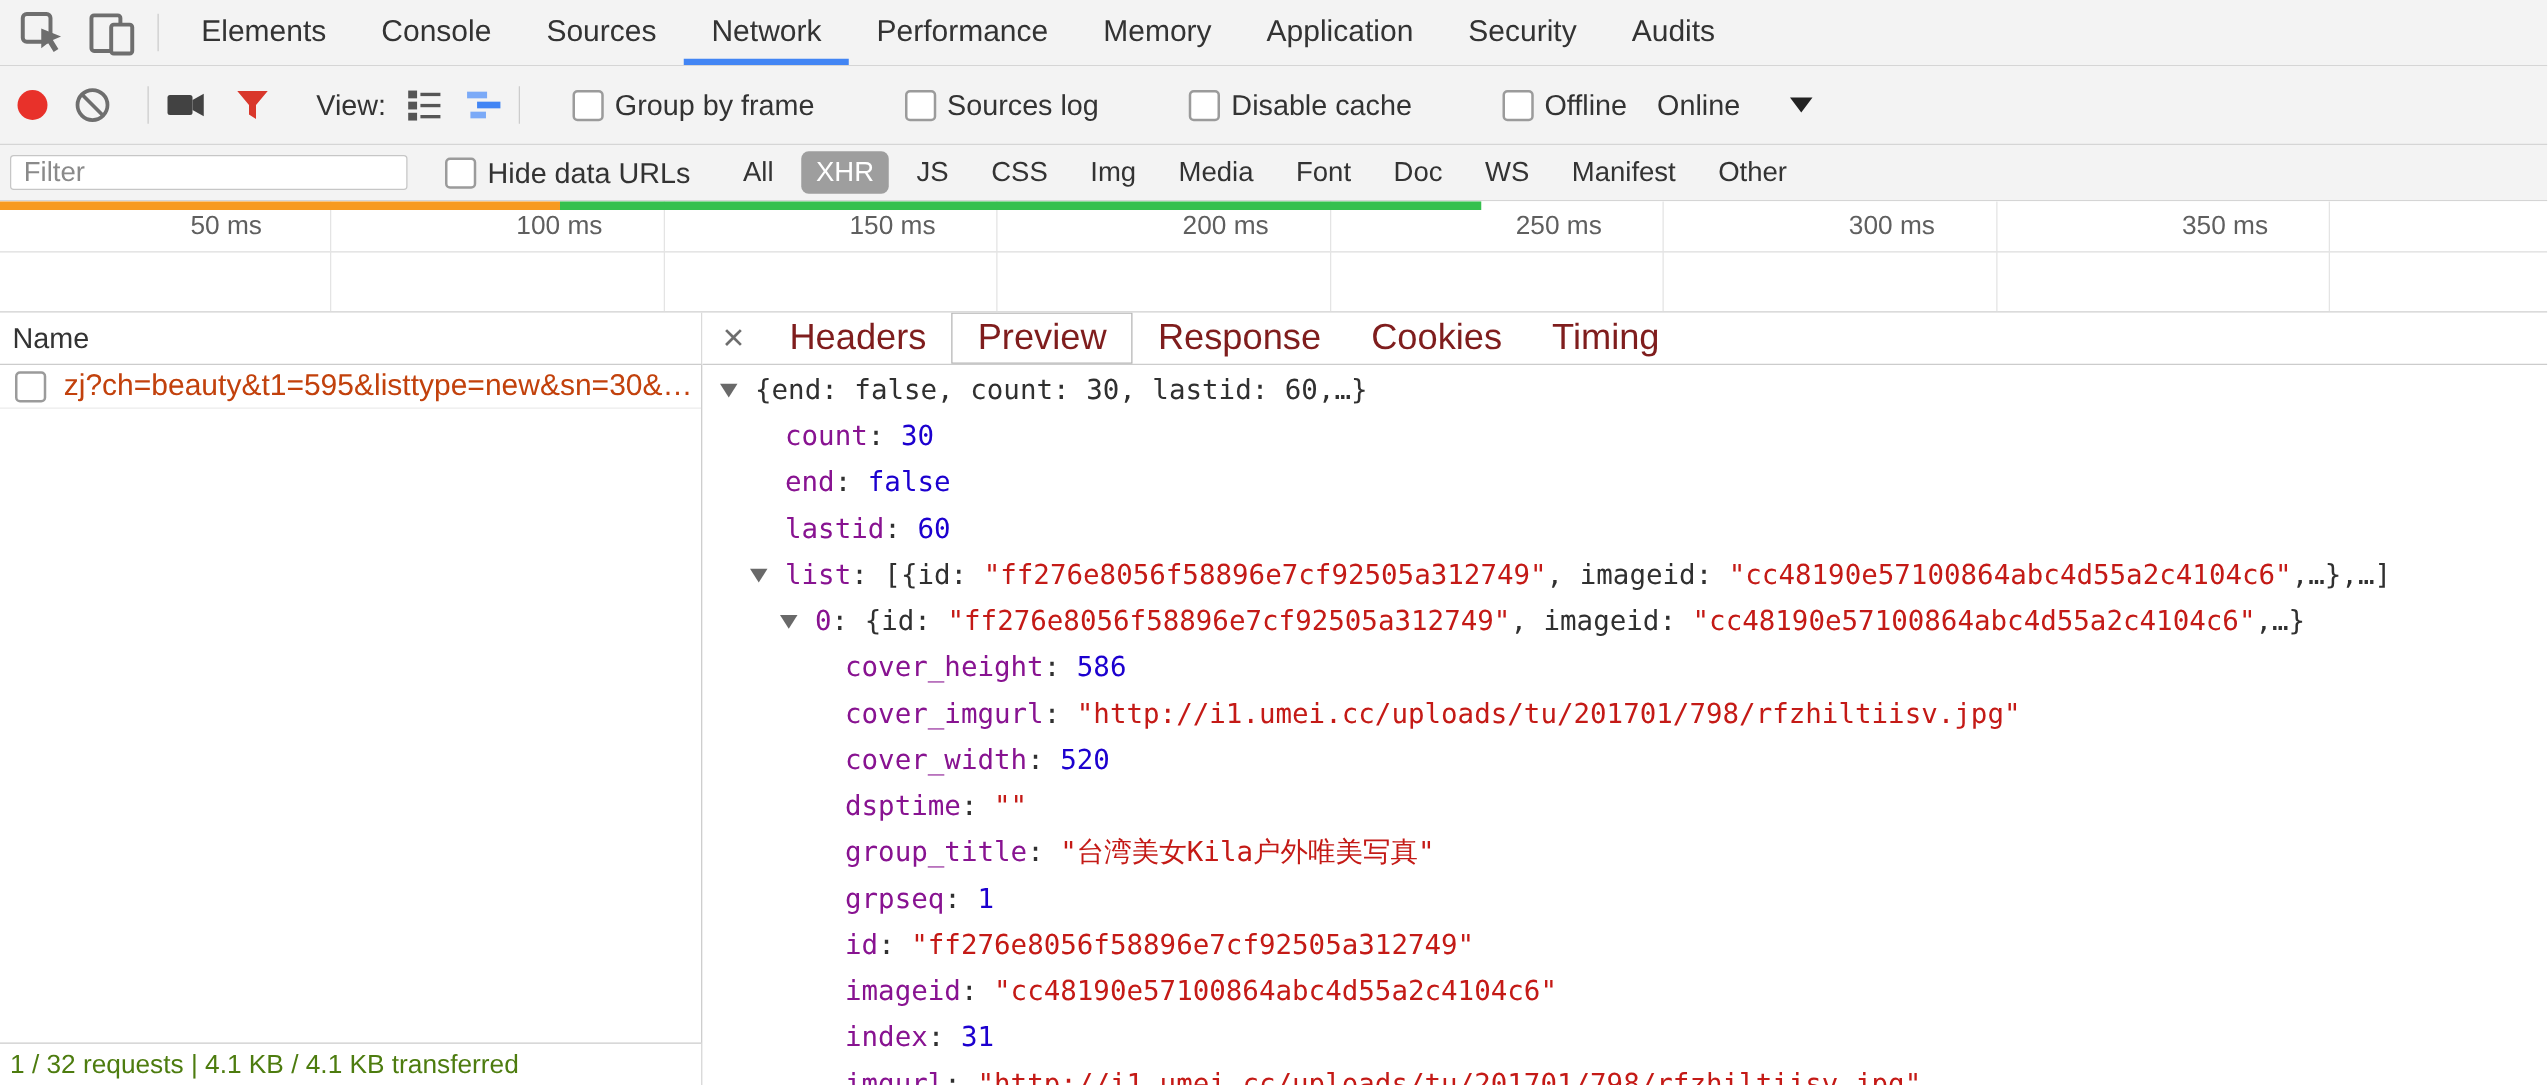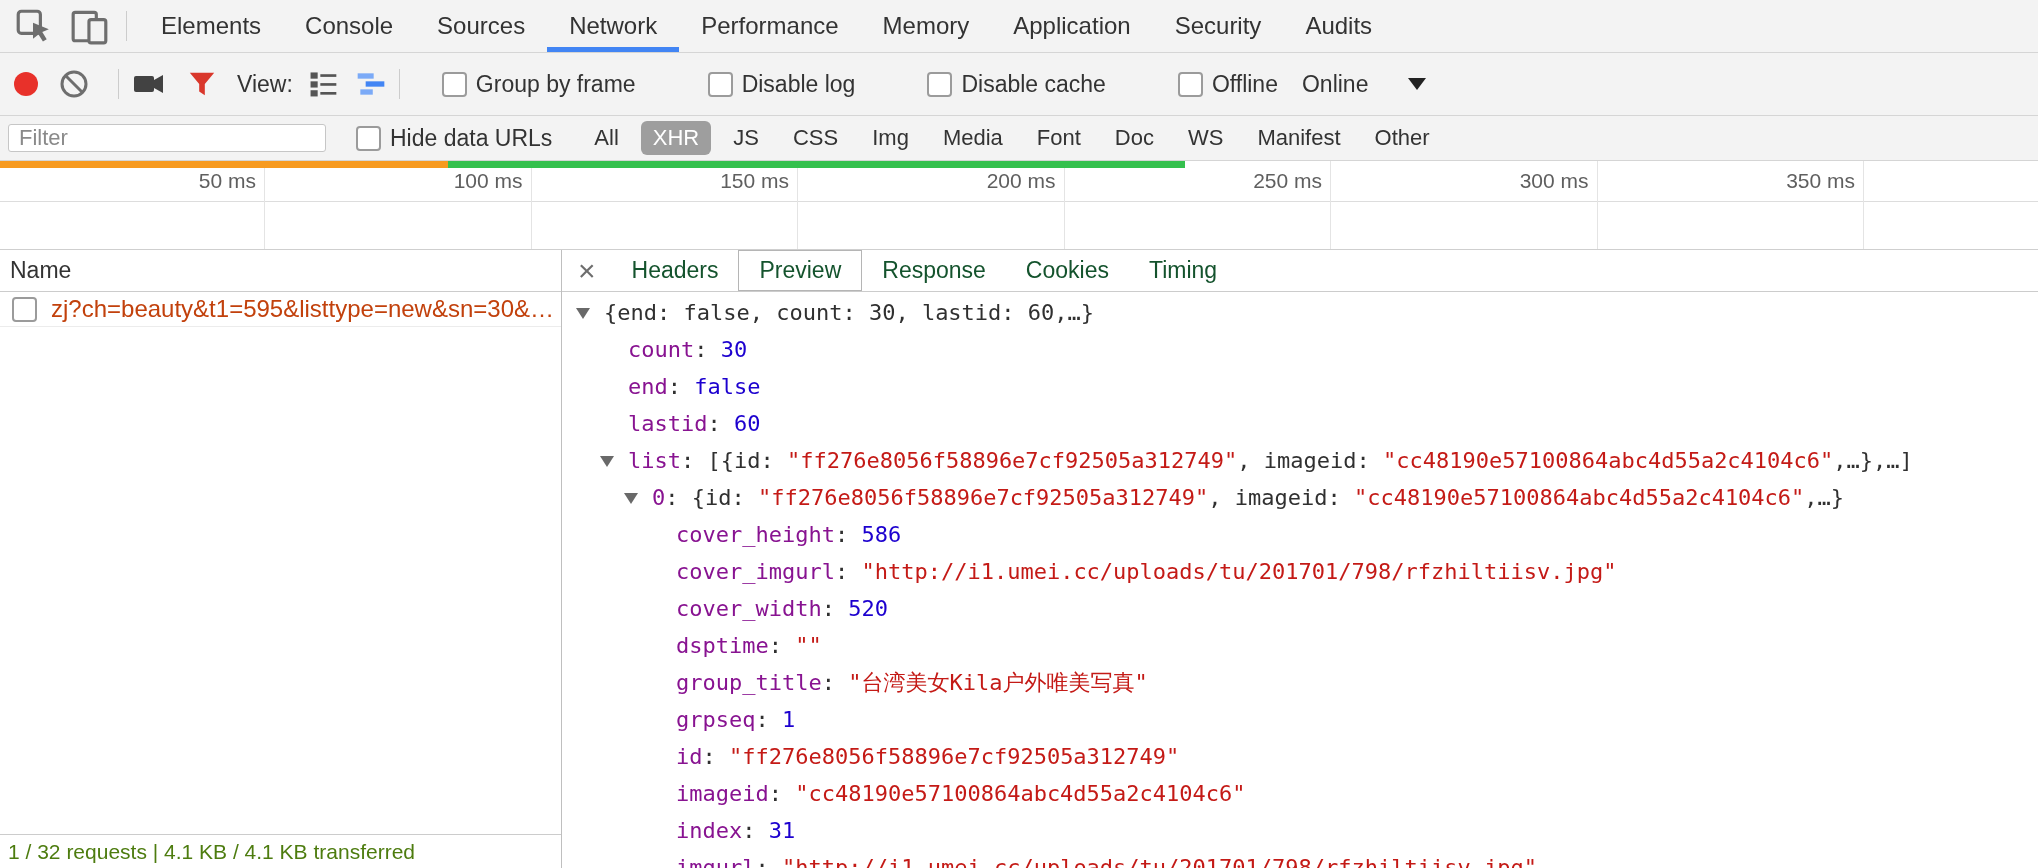--- a/index.html
+++ b/index.html
@@ -14,56 +14,56 @@
   .main-tabs{display:flex;align-items:stretch;}
   .main-tab{position:relative;display:flex;align-items:center;padding:0 22px;font-size:24px;color:#333;cursor:pointer;}
   .main-tab.active::after{content:'';position:absolute;left:0;right:0;bottom:0;height:5px;background:var(--accent);}
 
   
   .nettoolbar{height:62px;background:#f3f3f3;border-bottom:1px solid #d5d5d5;display:flex;align-items:center;padding-left:14px;flex-shrink:0;}
   .rec-dot{width:24px;height:24px;border-radius:50%;background:var(--record-red);display:block;}
   .tbtn{background:none;border:none;padding:0;margin:0;display:flex;align-items:center;cursor:pointer;}
   .m20{margin-right:20px;} .m16{margin-right:16px;}
   .lbl{font-size:23px;color:#333;}
-  .view-lbl{margin:0 14px 0 20px;}
+  .view-lbl{margin:0 14px 0 36px;}
   .cb{width:21px;height:21px;border:2px solid #9b9b9b;border-radius:4px;background:#fff;flex-shrink:0;box-sizing:content-box;}
   .cb-item{display:flex;align-items:center;gap:9px;font-size:23px;color:#333;cursor:pointer;white-space:nowrap;}
   .cb-group{display:flex;align-items:center;gap:72px;margin-left:30px;}
   .throttle{margin-left:24px;cursor:pointer;}
   .caret{width:0;height:0;border-left:9px solid transparent;border-right:9px solid transparent;border-top:12px solid #222;margin-left:40px;cursor:pointer;}
 
   
   .filterrow{height:44px;background:#f3f3f3;border-bottom:1px solid #d5d5d5;display:flex;align-items:center;padding-left:8px;flex-shrink:0;}
   .filter-input{width:318px;height:28px;border:1px solid #c6c6c6;border-radius:3px;background:#fff;font-size:22px;padding:0 10px;color:#333;font-family:"Liberation Sans",sans-serif;box-sizing:border-box;}
   .filter-input::placeholder{color:#8a8a8a;}
   .hide-urls{margin-left:30px;}
   .pills{display:flex;align-items:center;gap:10px;margin-left:30px;}
   .pill{font-size:22px;color:#333;padding:4px 12px;border-radius:6px;cursor:pointer;white-space:nowrap;}
   .pill.active{background:#9e9e9e;color:#fff;}
 
   
   .overview{position:relative;height:88px;background:#fff;border-bottom:1px solid #cfcfcf;flex-shrink:0;overflow:hidden;}
   .gridline{position:absolute;top:0;bottom:0;width:1px;background:#e4e4e4;}
-  .time-label{position:absolute;top:6px;width:150px;height:28px;line-height:28px;text-align:right;font-size:21px;color:#5f5f5f;}
+  .time-label{position:absolute;top:6px;width:150px;height:28px;line-height:28px;text-align:center;font-size:21px;color:#5f5f5f;}
   .lblborder{position:absolute;left:0;right:0;top:40px;height:1px;background:#ddd;}
   .ov-bar{position:absolute;top:0;height:7px;}
 
   
   .split{flex:1;display:flex;min-height:0;}
   .left{width:562px;flex-shrink:0;border-right:1px solid #bfbfbf;display:flex;flex-direction:column;box-sizing:border-box;background:#fff;}
   .name-hdr{height:42px;border-bottom:1px solid #ccc;display:flex;align-items:center;padding-left:10px;font-size:23px;color:#333;box-sizing:border-box;background:#fff;}
   .req-rows{flex:1;min-height:0;overflow:hidden;}
   .req-row{height:34px;display:flex;align-items:center;gap:14px;padding-left:12px;border-bottom:1px solid #ececec;cursor:pointer;}
   .req-name{font-size:24px;color:#c2410c;white-space:nowrap;overflow:hidden;text-overflow:ellipsis;flex:1;padding-right:6px;}
   .statusbar{height:34px;border-top:1px solid #ccc;display:flex;align-items:center;padding-left:8px;font-size:21px;color:#4d7c0f;box-sizing:border-box;background:#fff;white-space:nowrap;}
 
   .right{flex:1;display:flex;flex-direction:column;min-width:0;background:#fff;}
   .dtabs{height:42px;border-bottom:1px solid #ccc;display:flex;align-items:stretch;box-sizing:border-box;background:#fff;}
   .closex{background:none;border:none;font-size:30px;color:#6e6e6e;padding:0 16px;cursor:pointer;line-height:1;display:flex;align-items:center;}
-  .dtab{display:flex;align-items:center;padding:0 20px;font-size:23px;color:#14532d;cursor:pointer;box-sizing:border-box;}
+  .dtab{display:flex;align-items:center;padding:0 20px;font-size:29px;color:#7f1d1d;cursor:pointer;box-sizing:border-box;}
   .dtab.active{border:1px solid #b5b5b5;background:#fff;}
 
   
   .tree{flex:1;min-height:0;overflow:hidden;font-family:"DejaVu Sans Mono",monospace;font-size:22px;padding-top:2px;}
   .tl{height:37px;line-height:37px;white-space:pre;cursor:default;}
   .arr{display:inline-block;width:28px;}
   .arr.open::before{content:'';display:inline-block;width:0;height:0;border-left:7px solid transparent;border-right:7px solid transparent;border-top:11px solid #696969;margin-bottom:1px;}
   .seg-p{color:#303030;}
   .seg-k{color:var(--key-purple);}
   .seg-n{color:var(--value-blue);}
@@ -146,21 +146,21 @@
       </svg>
     </button>
     <div class="vsep"></div>
     <div class="cb-group">
         <label class="cb-item">
           <span class="cb"></span>
           <span>Group by frame</span>
         </label>
         <label class="cb-item">
           <span class="cb"></span>
-          <span>Disable log</span>
+          <span>Sources log</span>
         </label>
         <label class="cb-item">
           <span class="cb"></span>
           <span>Disable cache</span>
         </label>
         <label class="cb-item">
           <span class="cb"></span>
           <span>Offline</span>
         </label>
       </div>

